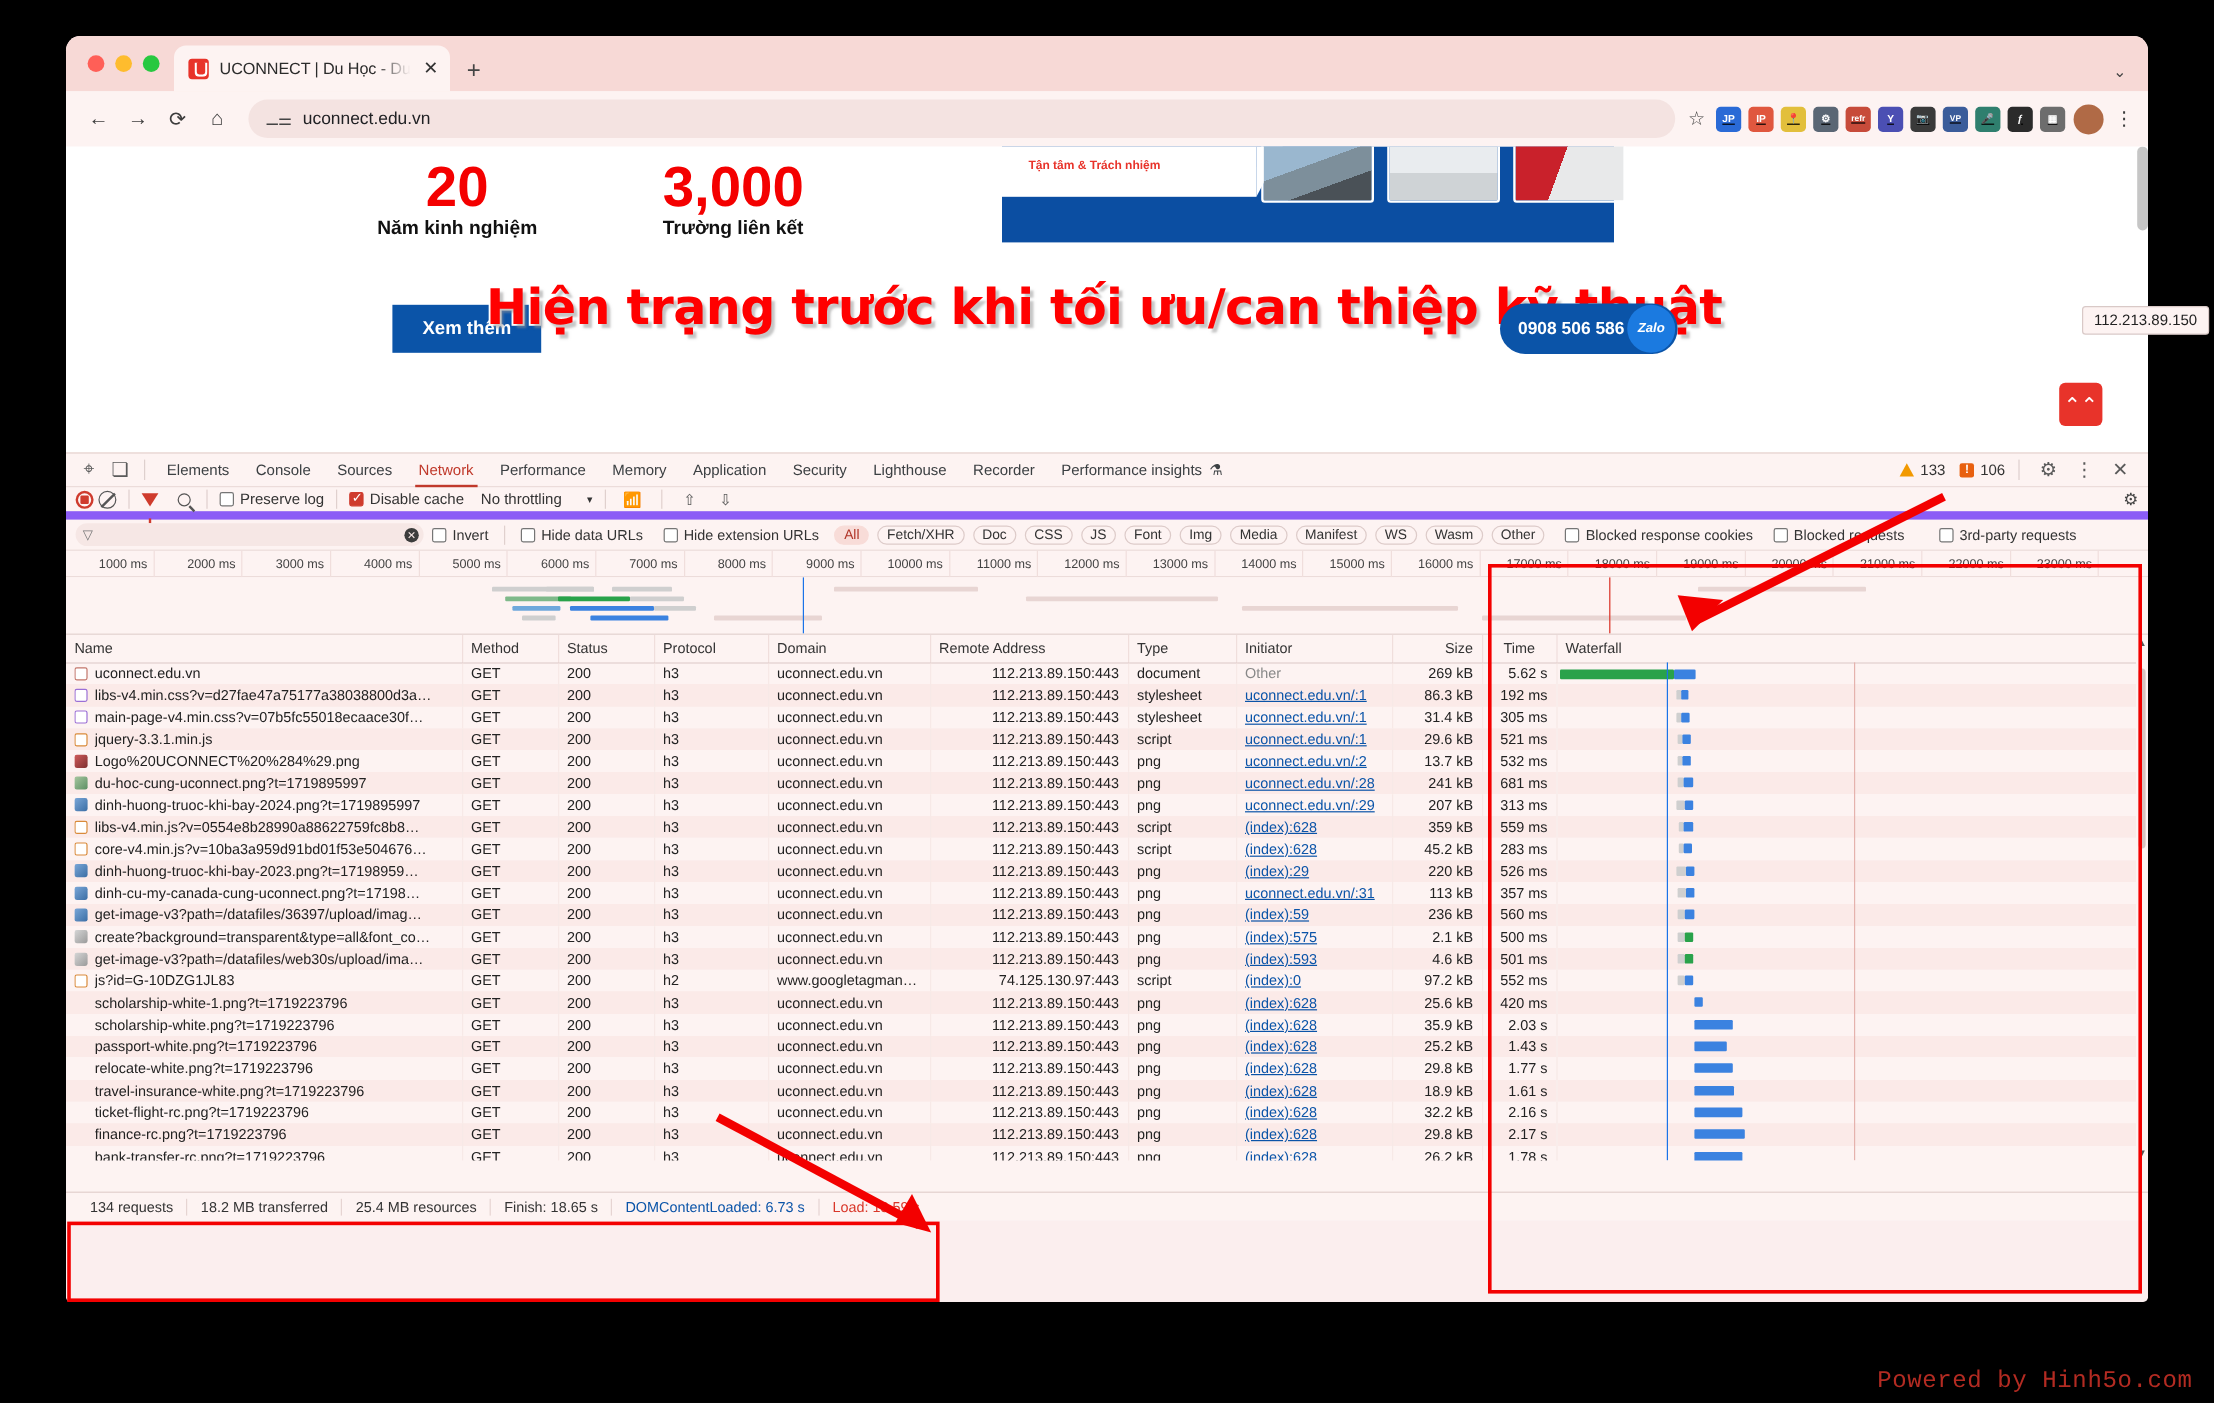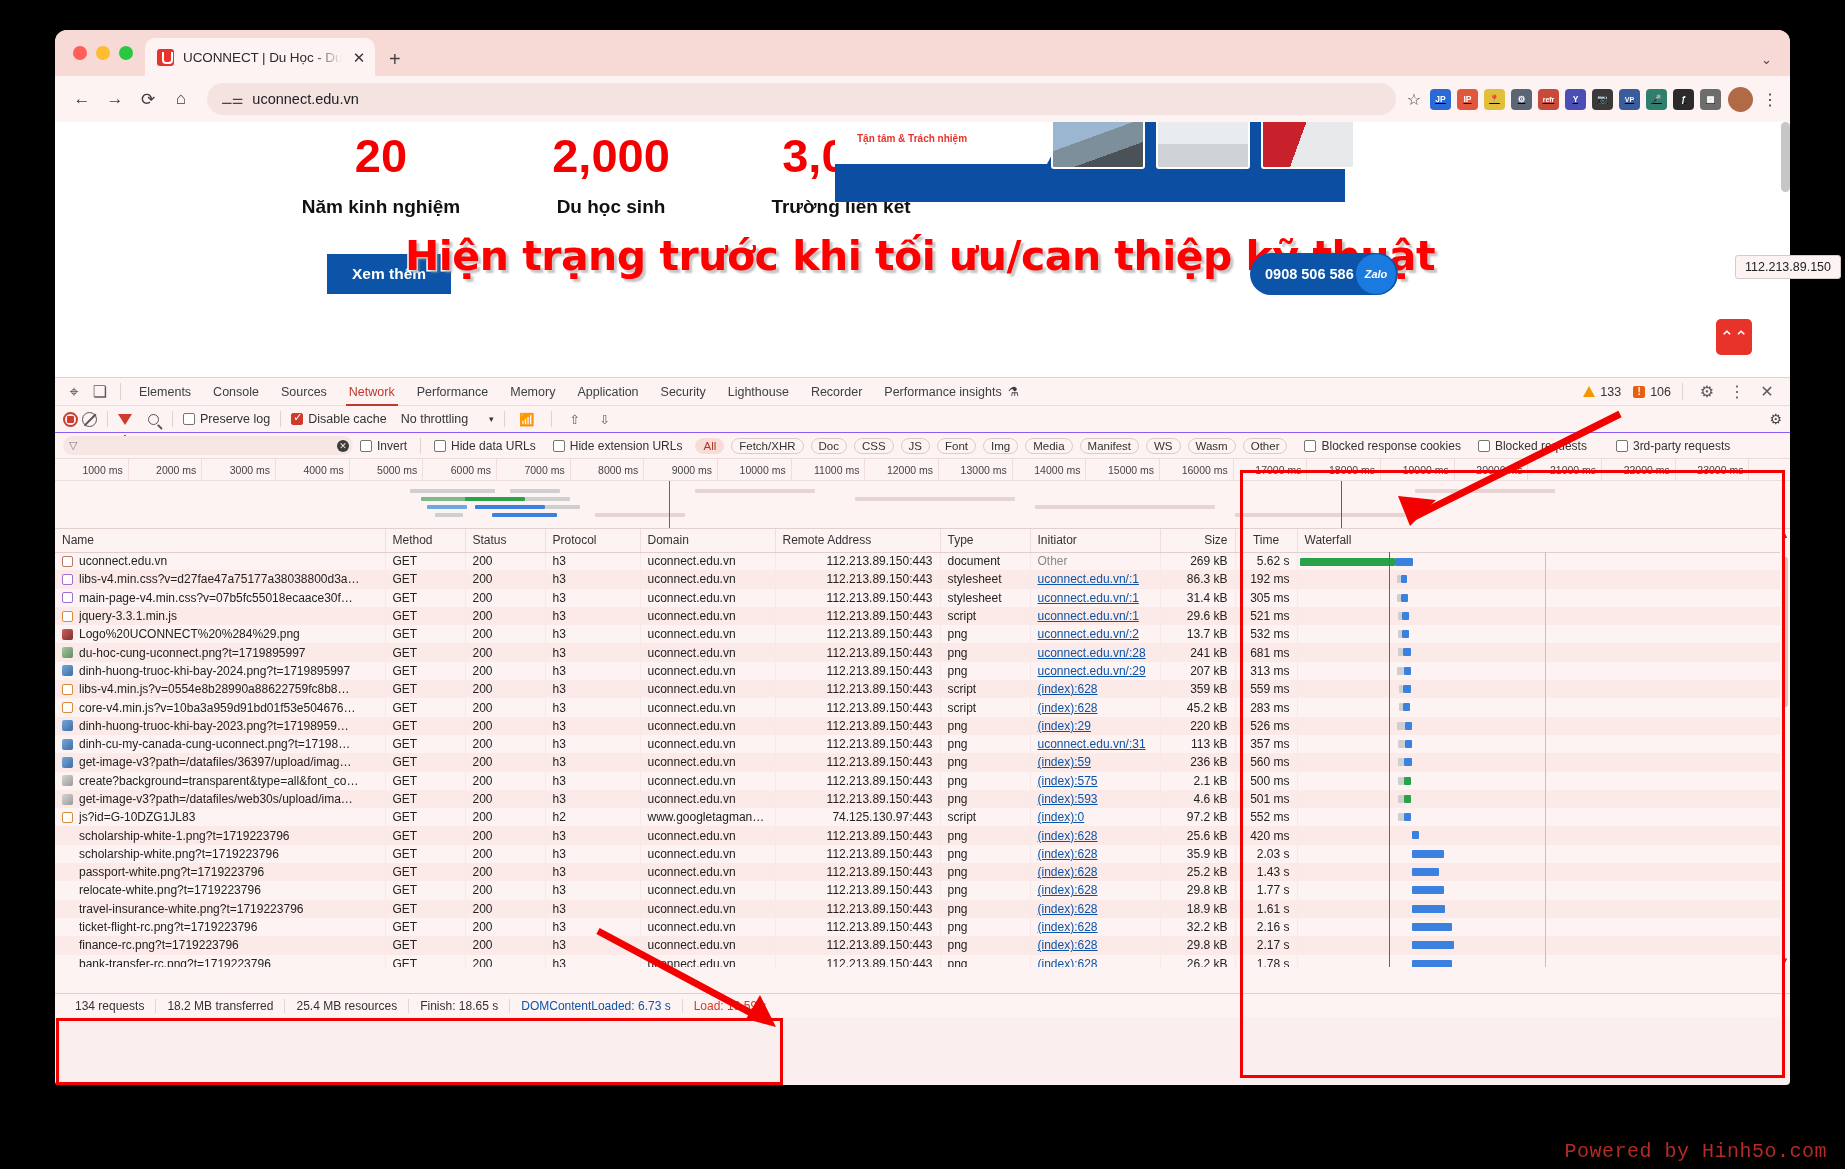--- a/index.html
+++ b/index.html
@@ -82,21 +82,21 @@
   }
   .star { font-size: 16px; color: #3c3c3c; margin-right: 6px; }
   .avatar-btn { width: 25px; height: 25px; border-radius: 50%; background: #b06a46; margin-left: 4px; }
   .kebab { font-size: 16px; color: #3c3c3c; letter-spacing: 0; margin-left: 6px; }
 
   
   .pagearea { position: relative; height: 255px; background: #fff; overflow: hidden; }
   .stats { position: absolute; left: 245px; top: 8px; display: flex; gap: 68px; }
   .stat { text-align: center; width: 162px; }
   .stat .num { font-size: 47px; font-weight: 700; color: #f40000; line-height: 1.1; font-family: "Liberation Sans", sans-serif; }
-  .stat .lbl { font-size: 19px; font-weight: 700; color: #111; margin-top: 14px; }
+  .stat .lbl { font-size: 16px; font-weight: 700; color: #111; }
   .xemthem {
     position: absolute; left: 272px; top: 132px;
     background: #0b54a8; color: #fff; font-size: 15.5px; font-weight: 700;
     padding: 11px 25px; border-radius: 0;
   }
   .banner {
     position: absolute; left: 780px; top: 0; width: 510px; height: 80px;
     background: #0b4ea2;
   }
   .banner .white-wedge {
@@ -163,21 +163,21 @@
   .dt-tab.active::after {
     content: ""; position: absolute; left: 8px; right: 8px; bottom: 0; height: 2px; background: #c0392b;
   }
   .dt-right { margin-left: auto; display: flex; align-items: center; gap: 4px; padding-right: 10px; }
   .warn-chip { display: flex; align-items: center; gap: 5px; font-size: 12.5px; color: #333; }
   .tri { width: 0; height: 0; border-left: 6px solid transparent; border-right: 6px solid transparent; border-bottom: 11px solid #f29900; }
   .errsq { width: 12px; height: 12px; background: #e8600f; border-radius: 2px; color: #fff; font-size: 10px; font-weight: bold; display: flex; align-items: center; justify-content: center; }
 
   .dt-toolbar {
     height: 27px; display: flex; align-items: center; gap: 4px;
-    padding: 0 8px; border-bottom: 1px solid #8b5cf6; font-size: 12.5px; color: #333;
+    padding: 0 8px; border-bottom: 7px solid #8b5cf6; font-size: 12.5px; color: #333;
   }
   .rec-dot { width: 15px; height: 15px; border-radius: 50%; border: 2px solid #cf3b2d; display:flex;align-items:center;justify-content:center; }
   .rec-dot i { width: 7px; height: 7px; background: #cf3b2d; border-radius: 1px; display: block; }
   .clear-ico { width: 15px; height: 15px; border: 1.6px solid #555; border-radius: 50%; position: relative; }
   .clear-ico::after { content:""; position:absolute; left:-1px; top:6px; width:16px; height:1.6px; background:#555; transform: rotate(-45deg); }
   .funnel { width: 0; height: 0; border-left: 7px solid transparent; border-right: 7px solid transparent; border-top: 11px solid #cf3b2d; position: relative; }
   .funnel::after { content:""; position:absolute; left:-1px; top:10px; width:2px; height:4px; background:#cf3b2d; }
   .magn { width: 11px; height: 11px; border: 1.7px solid #555; border-radius: 50%; position: relative; margin-right: 3px;}
   .magn::after { content:""; position:absolute; right:-5px; bottom:-4px; width:6px; height:1.7px; background:#555; transform: rotate(45deg); }
   .cb { width: 12px; height: 12px; border: 1.4px solid #757575; border-radius: 2px; background: #fff; display: inline-block; vertical-align: -2px; }
@@ -325,24 +325,20 @@
       </div>
       <div class="avatar-btn"></div>
       <div class="kebab">⋮</div>
     </div>
 
     <div class="pagearea">
       <div class="stats">
         <div class="stat">
           <div class="num">20</div>
           <div class="lbl">Năm kinh nghiệm</div>
-        </div>
-        <div class="stat">
-          <div class="num">2,000</div>
-          <div class="lbl">Du học sinh</div>
         </div>
         <div class="stat">
           <div class="num">3,000</div>
           <div class="lbl">Trường liên kết</div>
         </div>
       </div>
       <div class="xemthem">Xem thêm</div>
 
       <div class="banner">
         <div class="white-wedge"></div>

